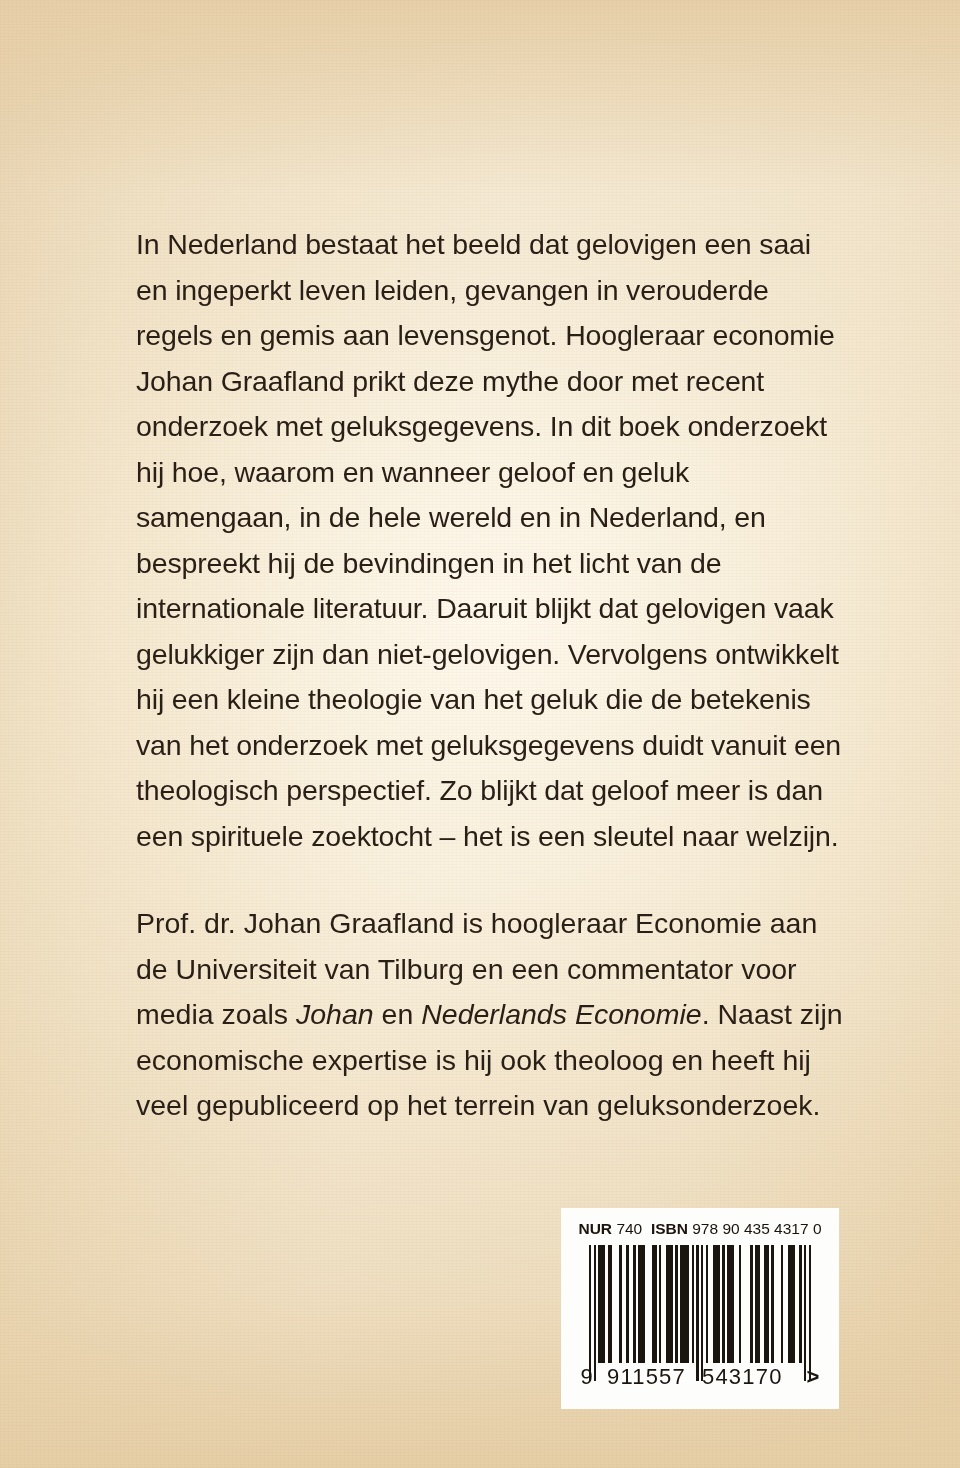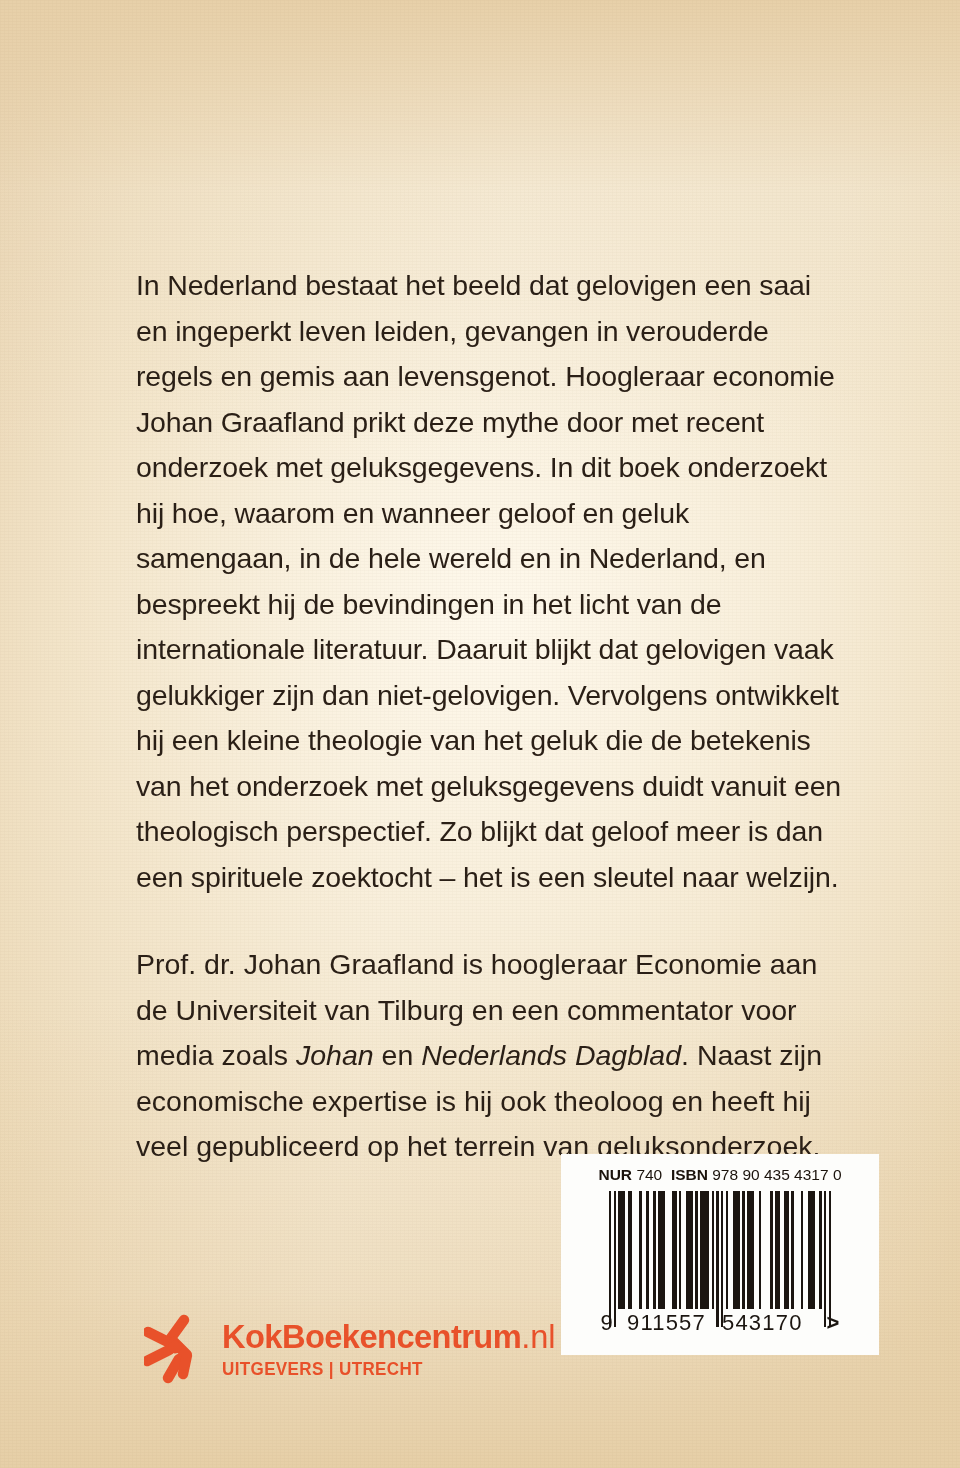--- a/index.html
+++ b/index.html
@@ -37,21 +37,20 @@
       repeating-linear-gradient(0deg, rgba(120,90,50,0.5) 0px, rgba(120,90,50,0.5) 1px, rgba(255,255,255,0) 1px, rgba(255,255,255,0) 3px),
       repeating-linear-gradient(90deg, rgba(120,90,50,0.35) 0px, rgba(120,90,50,0.35) 1px, rgba(255,255,255,0) 1px, rgba(255,255,255,0) 4px);
     pointer-events: none;
   }
 
   .content {
     position: absolute;
     left: 136px;
     top: 222px;
     width: 712px;
-    margin-top: 41px;
   }
 
   p.blurb {
     margin: 0;
     font-size: 28.5px;
     line-height: 45.5px;
     letter-spacing: 0.1px;
     color: #2a1f16;
     text-align: left;
     font-weight: 400;
@@ -115,22 +114,22 @@
     letter-spacing: 0.4px;
     white-space: nowrap;
     transform: scaleX(0.92);
     transform-origin: left center;
   }
 
   
   .barcode-box {
     position: absolute;
     left: 561px;
-    top: 1154px;
-    width: 318px;
+    top: 1208px;
+    width: 278px;
     height: 201px;
     background: #fdfdfb;
     display: flex;
     flex-direction: column;
     align-items: center;
     text-align: center;
   }
   .barcode-header {
     margin-top: 12px;
     font-size: 15.5px;
@@ -181,40 +180,24 @@
 
 <div id="cover">
   <div class="bg-base"></div>
   <div class="bg-vert"></div>
   <div class="bg-noise"></div>
 
   <div class="content">
     <p class="blurb tight">In Nederland bestaat het beeld dat gelovigen een saai en ingeperkt leven leiden, gevangen in verouderde regels en gemis aan levensgenot. Hoogleraar economie Johan Graafland prikt deze mythe door met recent onderzoek met geluksgegevens. In dit boek onderzoekt hij hoe, waarom en wanneer geloof en geluk samengaan, in de hele wereld en in Nederland, en bespreekt hij de bevindingen in het licht van de internationale literatuur. Daaruit blijkt dat gelovigen vaak gelukkiger zijn dan niet-gelovigen. Vervolgens ontwikkelt hij een kleine theologie van het geluk die de betekenis van het onderzoek met geluksgegevens duidt vanuit een theologisch perspectief. Zo blijkt dat geloof meer is dan een spirituele zoektocht – het is een sleutel naar welzijn.</p>
 
     <div class="bio-block">
-      <p class="bio"><span>Prof. dr. Johan Graafland is hoogleraar Economie aan de Universiteit van Tilburg en een commentator voor media zoals </span><em class="title-italic">Johan</em><span> en </span><em class="title-italic">Nederlands Dagblad</em><span>. Naast zijn economische expertise is hij ook theoloog en heeft hij veel gepubliceerd op het terrein van geluksonderzoek.</span></p>
+      <p class="bio"><span>Prof. dr. Johan Graafland is hoogleraar Economie aan de Universiteit van Tilburg en een commentator voor media zoals </span><em class="title-italic">Johan</em><span> en </span><em class="title-italic">Nederlands Economie</em><span>. Naast zijn economische expertise is hij ook theoloog en heeft hij veel gepubliceerd op het terrein van geluksonderzoek.</span></p>
     </div>
   </div>
 
-  <div class="publisher">
-    <svg class="logo-mark" viewBox="0 0 62 74" aria-hidden="true">
-      <g fill="none" stroke="#e8512a" stroke-width="10.5" stroke-linecap="round" stroke-linejoin="round">
-        <path d="M40 8 L27 26"></path>
-        <path d="M4 20 L26 31"></path>
-        <path d="M3 49 L25 38"></path>
-        <path d="M24 66 L35 47"></path>
-        <path d="M30 30 L43 43 L39 62"></path>
-      </g>
-      <circle cx="31" cy="35" r="6.5" fill="#e8512a"></circle>
-    </svg>
-    <div class="logo-text">
-      <div class="logo-name"><span>KokBoekencentrum</span><span class="dotnl">.nl</span></div>
-      <div class="logo-sub">UITGEVERS | UTRECHT</div>
-    </div>
-  </div>
 
   <div class="barcode-box">
     <div class="barcode-header"><b>NUR</b>&nbsp;<span>740</span>&nbsp;&nbsp;<b>ISBN</b>&nbsp;<span>978 90 435 4317 0</span></div>
     <div class="barcode-bars" id="bars">
         <div class="bar guard" style="left: 0%; width: 1.05263%;"></div>
         <div class="bar guard" style="left: 2.10526%; width: 1.05263%;"></div>
         <div class="bar" style="left: 4.21053%; width: 3.15789%;"></div>
         <div class="bar" style="left: 8.42105%; width: 2.10526%;"></div>
         <div class="bar" style="left: 13.6842%; width: 1.05263%;"></div>
         <div class="bar" style="left: 16.8421%; width: 1.05263%;"></div>

